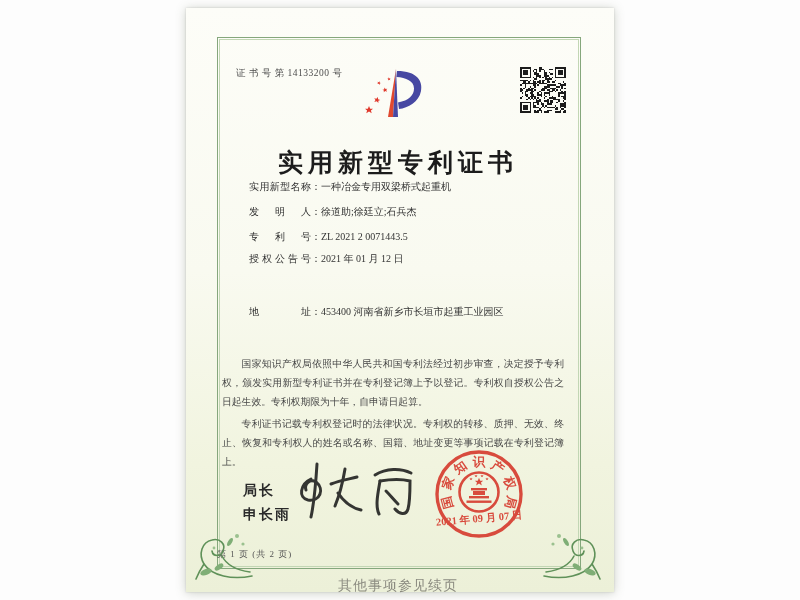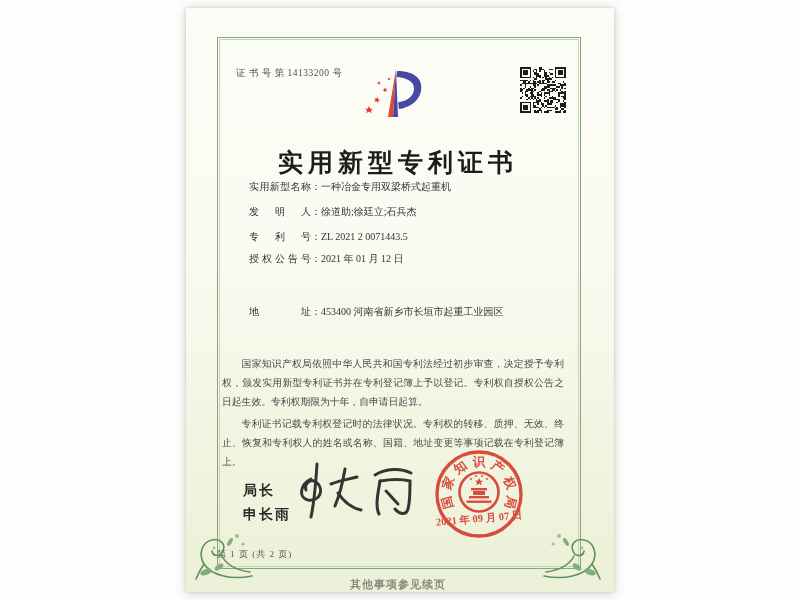--- a/index.html
+++ b/index.html
@@ -25,21 +25,21 @@
   .paras{position:absolute;left:36px;top:346px;width:342px;font-size:9.8px;line-height:19px;
     color:#474747;text-align:justify;}
   .paras p{margin:0 0 3px 0;text-indent:2em;}
   .director{position:absolute;left:57px;top:474px;font-size:14px;font-weight:600;color:#2a2a2a;letter-spacing:2px;}
   .director div{margin-bottom:6px;}
   .sig{position:absolute;left:105px;top:449px;}
   .seal{position:absolute;left:238px;top:436px;opacity:.9;}
   .footer-page{position:absolute;left:31px;top:540px;width:362px;text-align:left;
     font-size:9px;color:#555;letter-spacing:1px;}
   .back-note{position:absolute;left:31px;top:569px;width:362px;text-align:center;
-    font-size:11px;color:#8b8b80;letter-spacing:1px;font-weight:bold;}
+    font-size:14px;color:#8b8b80;letter-spacing:1px;}
   .orn{position:absolute;}
 </style>
 </head>
 <body>
 
 <div class="stage">
   <div class="paper">
 
     <div class="frame-outer">
       <div class="frame-inner"></div>

